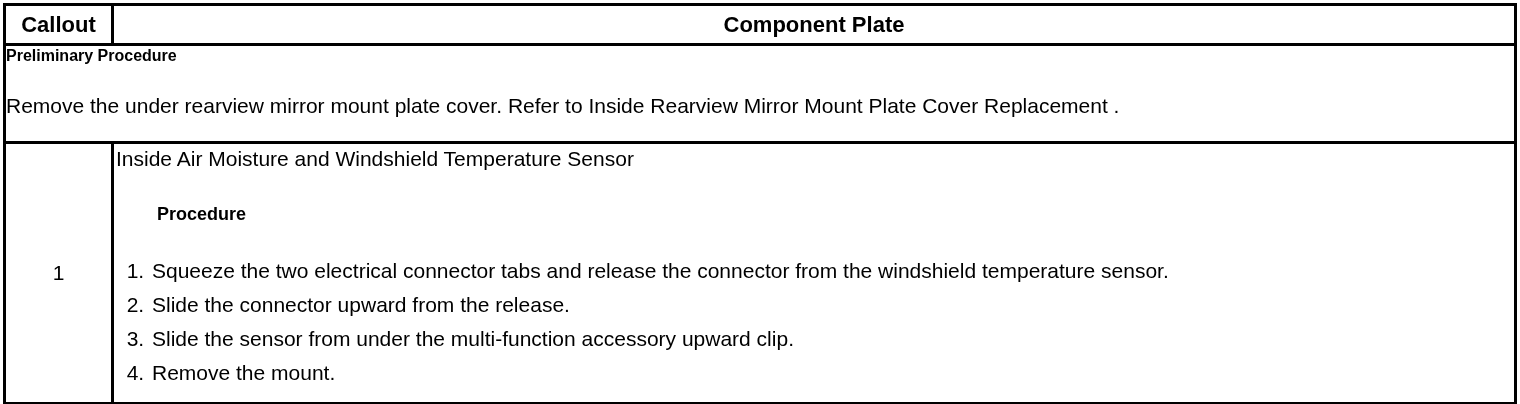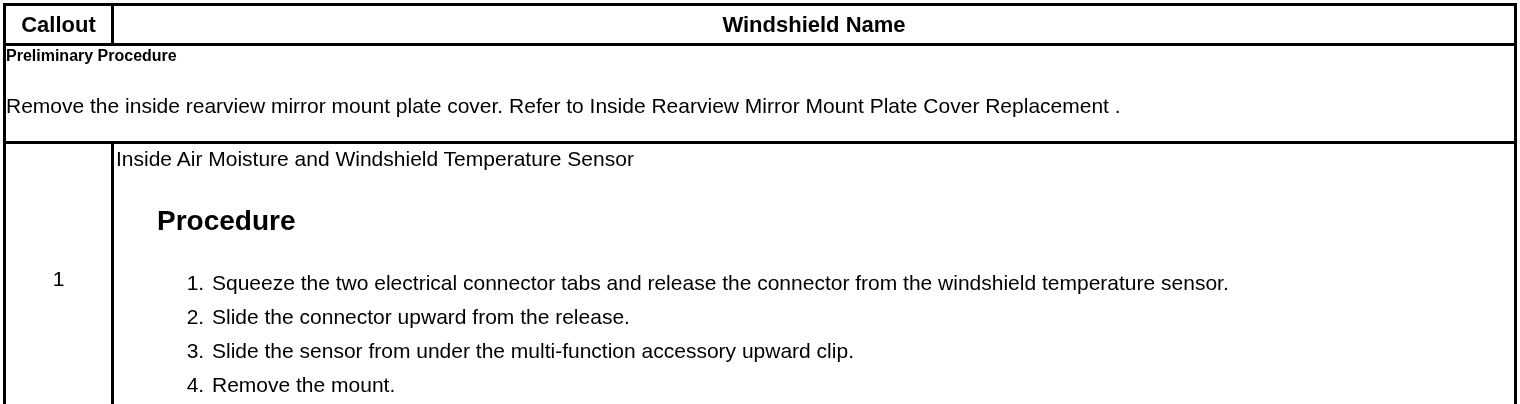--- a/index.html
+++ b/index.html
@@ -63,50 +63,50 @@
   td.component-cell {
     vertical-align: top;
     padding: 8px 10px 10px 8px;
   }
   .component-title {
     margin: 2px;
   }
   .procedure-heading {
     margin: 31px 0 0 43px;
     font-weight: bold;
-    font-size: 28px;
+    font-size: 18px;
   }
   ol.procedure-steps {
     margin: 28px 0 12px 0;
-    padding-left: 96px;
+    padding-left: 36px;
     list-style: decimal outside;
   }
   ol.procedure-steps li {
     line-height: 34px;
     padding-left: 2px;
   }
 </style>
 </head>
 <body>
 
 <div class="page">
   <table class="callout-table">
     <colgroup>
       <col class="col-callout">
       <col>
     </colgroup>
     <tbody>
         <tr class="header-row">
       <th class="header-cell">Callout</th>
-      <th class="header-cell">Windshield Name</th>
+      <th class="header-cell">Component Plate</th>
     </tr>
     <tr class="prelim-row">
       <td class="prelim-cell" colspan="2">
         <p class="prelim-title">Preliminary Procedure</p>
-        <p class="prelim-text">Remove the inside rearview mirror mount plate cover. Refer to Inside Rearview Mirror Mount Plate Cover Replacement .</p>
+        <p class="prelim-text">Remove the under rearview mirror mount plate cover. Refer to Inside Rearview Mirror Mount Plate Cover Replacement .</p>
       </td>
     </tr>
     <tr>
       <td class="callout-cell">1</td>
       <td class="component-cell">
         <p class="component-title">Inside Air Moisture and Windshield Temperature Sensor</p>
         <p class="procedure-heading">Procedure</p>
         <ol class="procedure-steps">
           <li>Squeeze the two electrical connector tabs and release the connector from the windshield temperature sensor.</li>
           <li>Slide the connector upward from the release.</li>

